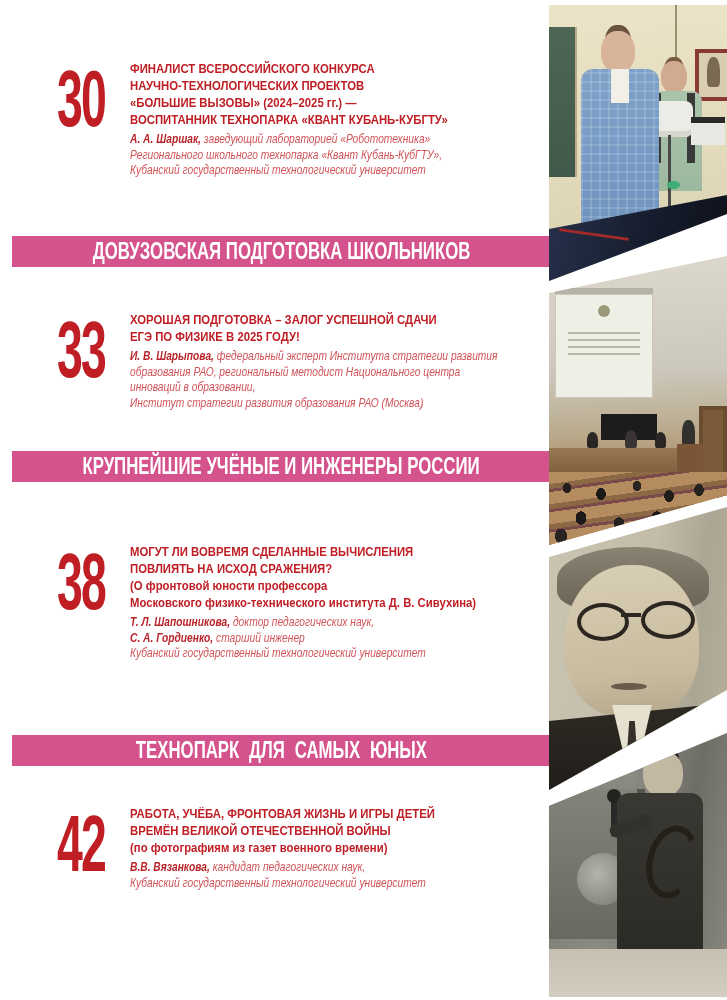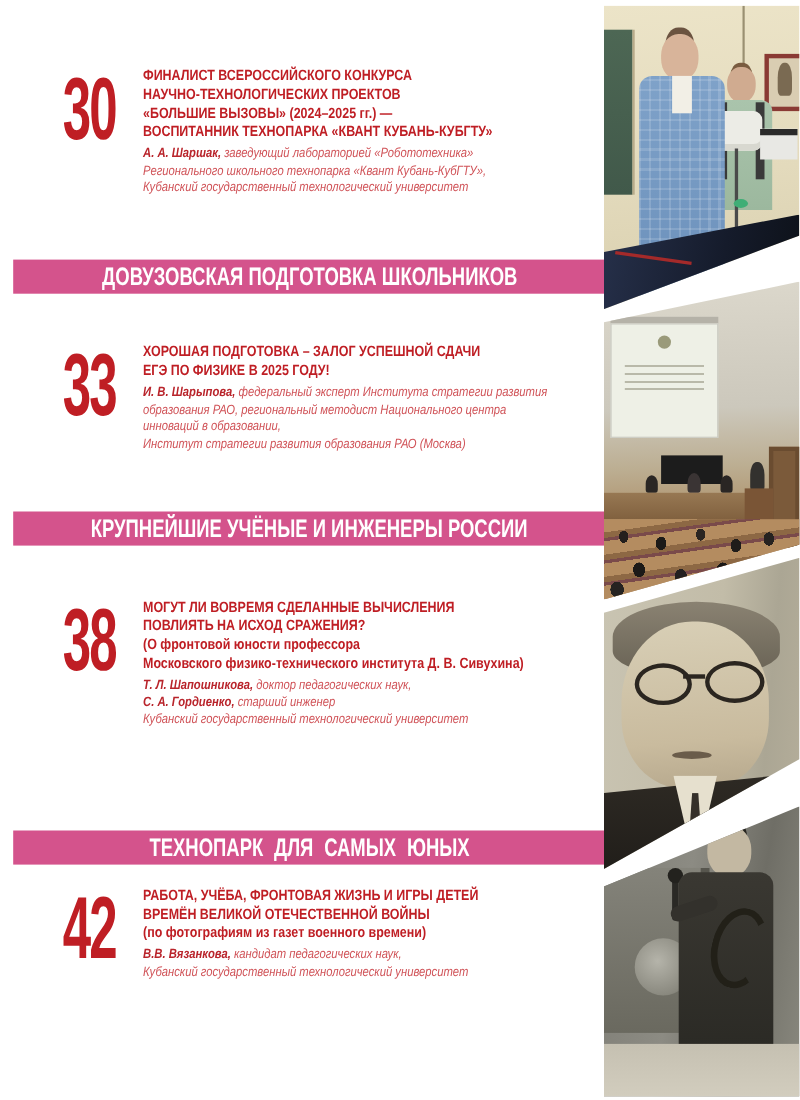--- a/index.html
+++ b/index.html
@@ -183,42 +183,42 @@
     </div>
     <div class="authors">
       <div class="author-line"><span class="a-name">И. В. Шарыпова,</span><span> федеральный эксперт Института стратегии развития</span></div>
       <div class="affil-line">образования РАО, региональный методист Национального центра</div>
       <div class="affil-line">инноваций в образовании,</div>
       <div class="affil-line">Институт стратегии развития образования РАО (Москва)</div>
     </div>
   </div>
 </div>
 
-<div class="bar" style="top:465px">
+<div class="bar" style="top:451px">
   <span class="bar-text">КРУПНЕЙШИЕ УЧЁНЫЕ И ИНЖЕНЕРЫ РОССИИ</span>
 </div>
 
 <div class="entry" style="top:541px">
   <div class="pagenum">38</div>
   <div class="entry-text">
     <div>
       <div class="title-line">МОГУТ ЛИ ВОВРЕМЯ СДЕЛАННЫЕ ВЫЧИСЛЕНИЯ</div>
       <div class="title-line">ПОВЛИЯТЬ НА ИСХОД СРАЖЕНИЯ?</div>
       <div class="title-line">(О фронтовой юности профессора</div>
       <div class="title-line">Московского физико-технического института Д. В. Сивухина)</div>
     </div>
     <div class="authors">
       <div class="author-line"><span class="a-name">Т. Л. Шапошникова,</span><span> доктор педагогических наук,</span></div>
       <div class="author-line"><span class="a-name">С. А. Гордиенко,</span><span> старший инженер</span></div>
       <div class="affil-line">Кубанский государственный технологический университет</div>
     </div>
   </div>
 </div>
 
-<div class="bar bar-wide" style="top:755px">
+<div class="bar bar-wide" style="top:735px">
   <span class="bar-text">ТЕХНОПАРК ДЛЯ САМЫХ ЮНЫХ</span>
 </div>
 
 <div class="entry" style="top:803px">
   <div class="pagenum">42</div>
   <div class="entry-text">
     <div>
       <div class="title-line">РАБОТА, УЧЁБА, ФРОНТОВАЯ ЖИЗНЬ И ИГРЫ ДЕТЕЙ</div>
       <div class="title-line">ВРЕМЁН ВЕЛИКОЙ ОТЕЧЕСТВЕННОЙ ВОЙНЫ</div>
       <div class="title-line">(по фотографиям из газет военного времени)</div>

